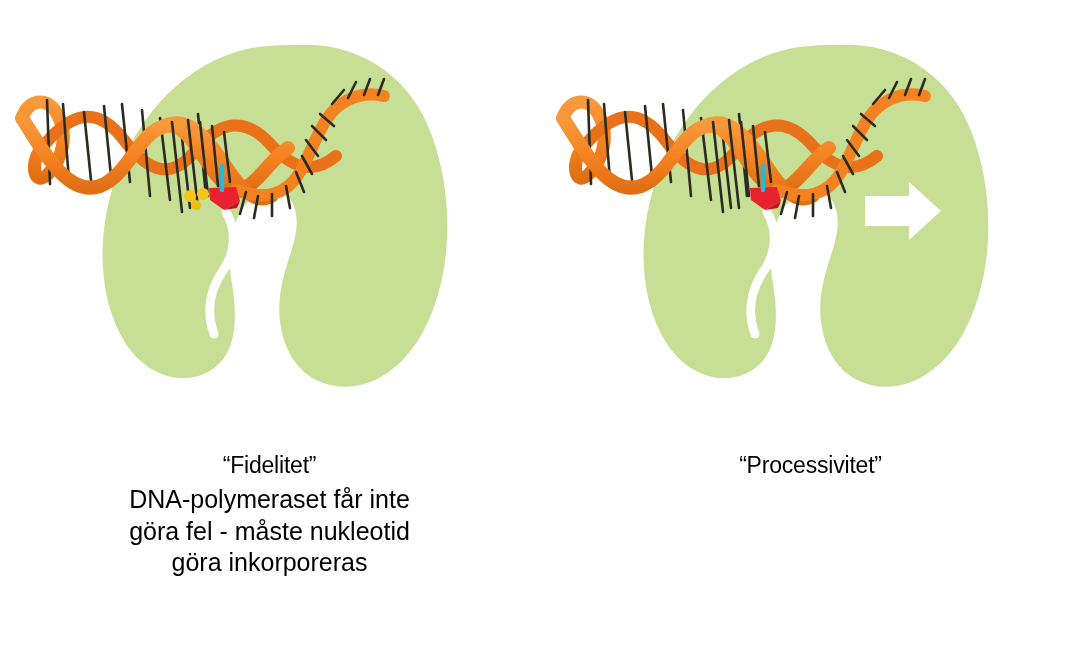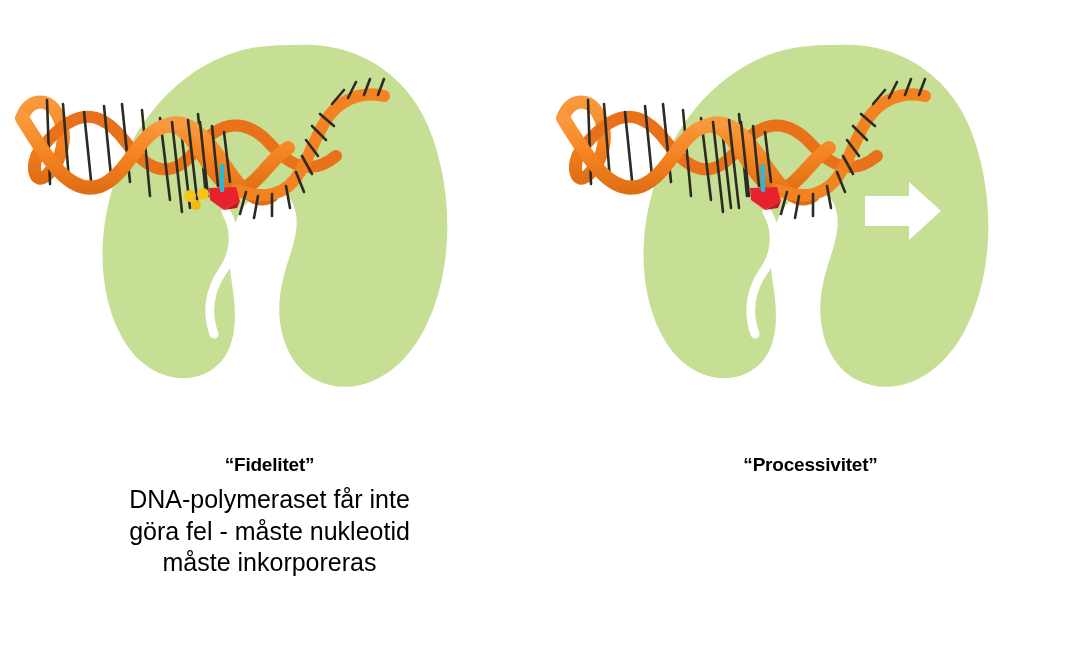--- a/index.html
+++ b/index.html
@@ -44,22 +44,22 @@
   }
 
   .caption {
     position: absolute;
     left: 0;
     width: 539px;
     top: 448px;
     text-align: center;
   }
   .caption-title {
-    font-size: 19px;
-    font-weight: bold;
+    font-size: 23px;
+    font-weight: normal;
     line-height: 34px;
     letter-spacing: -0.2px;
     color: #000000;
     margin: 0 0 2px 0;
     white-space: nowrap;
   }
   .caption-body {
     font-size: 25px;
     font-weight: normal;
     line-height: 31.5px;
@@ -171,21 +171,21 @@
           <line x1="222" y1="166" x2="222" y2="190" stroke="#2bb8d8" stroke-width="4.5" stroke-linecap="round"></line>
         </g>
       </svg>
     </div>
 
     <div class="caption">
       <div class="caption-title">“Fidelitet”</div>
       <div class="caption-body">
         <span class="line">DNA-polymeraset får inte</span>
         <span class="line">göra fel - måste nukleotid</span>
-        <span class="line">måste inkorporeras</span>
+        <span class="line">göra inkorporeras</span>
       </div>
     </div>
   </div>
 
   <div class="panel panel-right">
 
     <div class="figure">
       <svg viewBox="0 0 539 440" xmlns="http://www.w3.org/2000/svg" aria-hidden="true">
         <defs>
           <linearGradient id="ribR" x1="0" y1="0" x2="0" y2="1">

